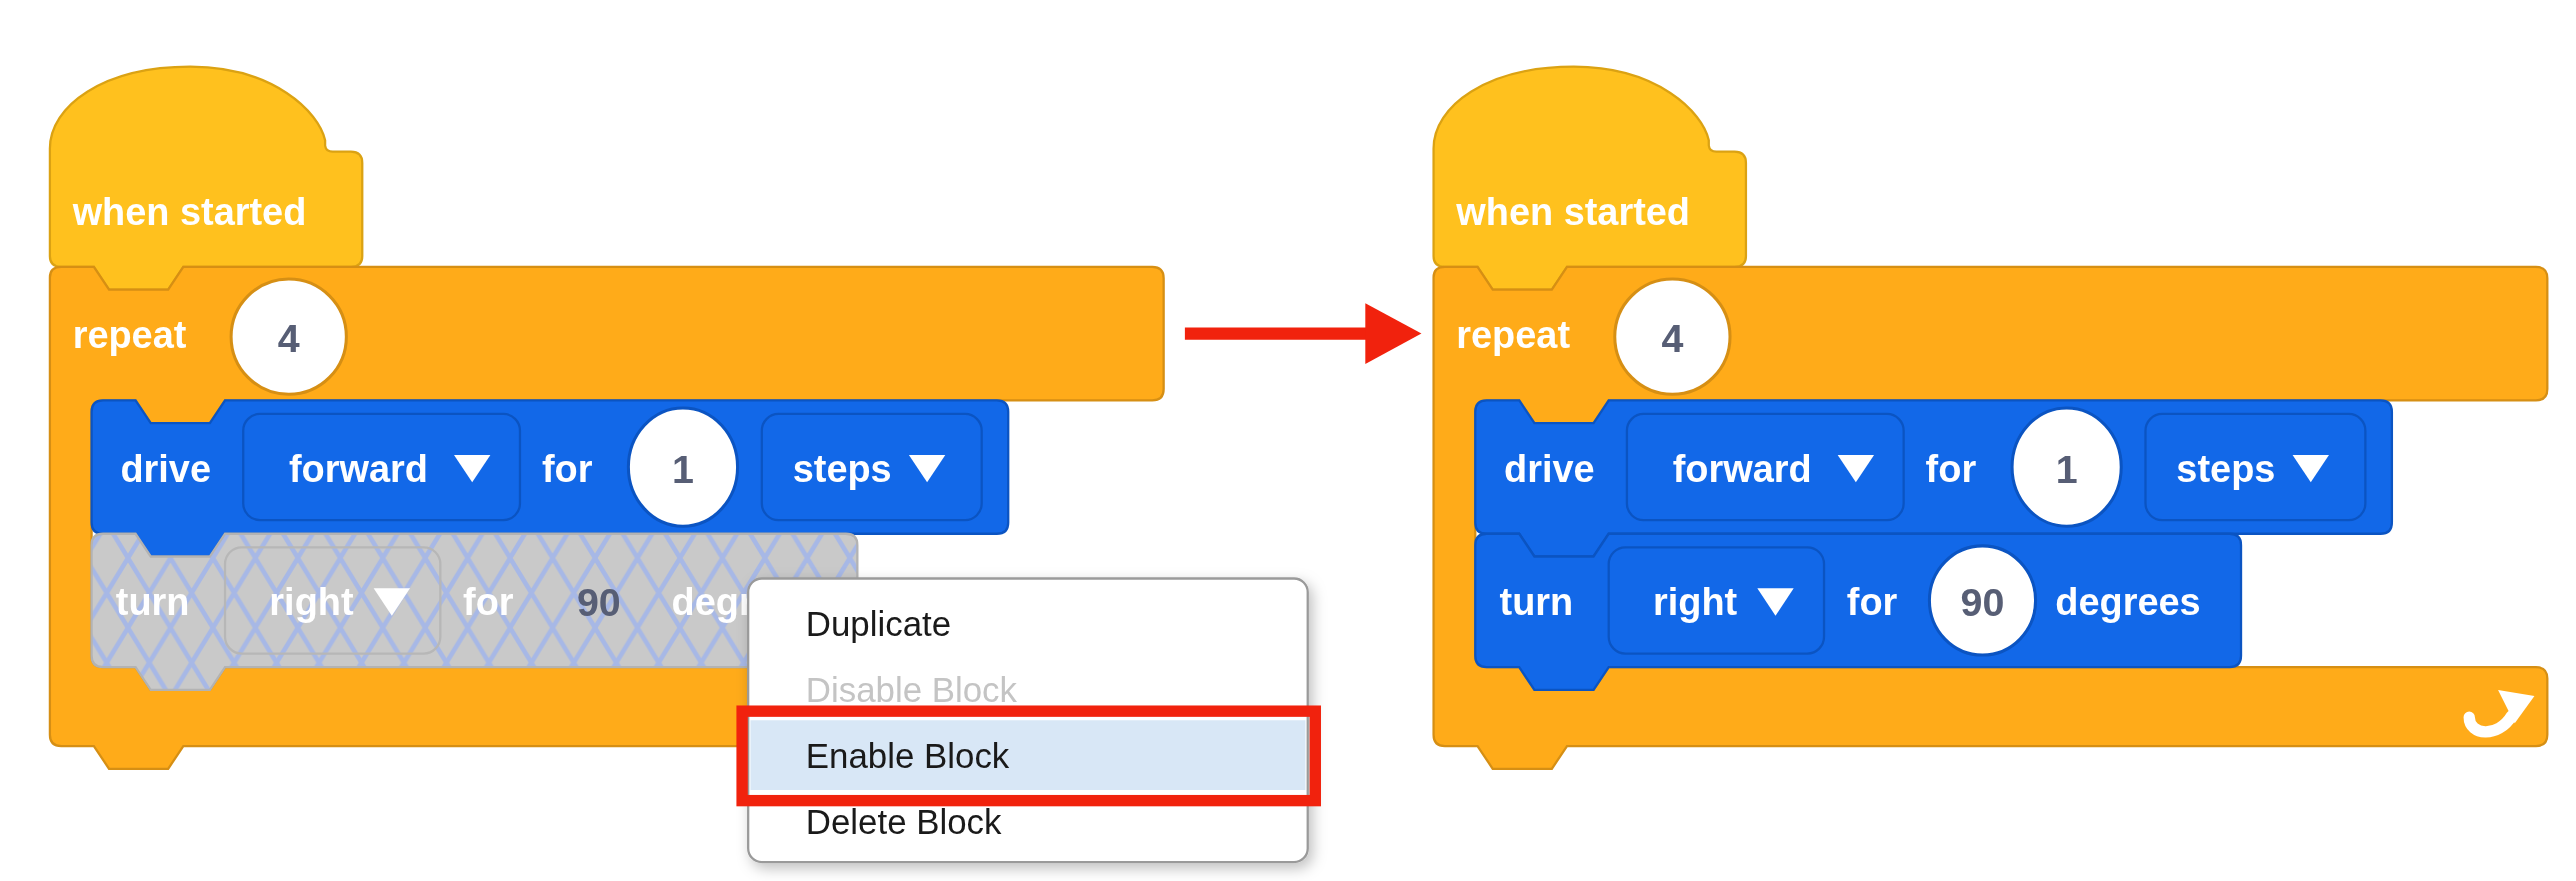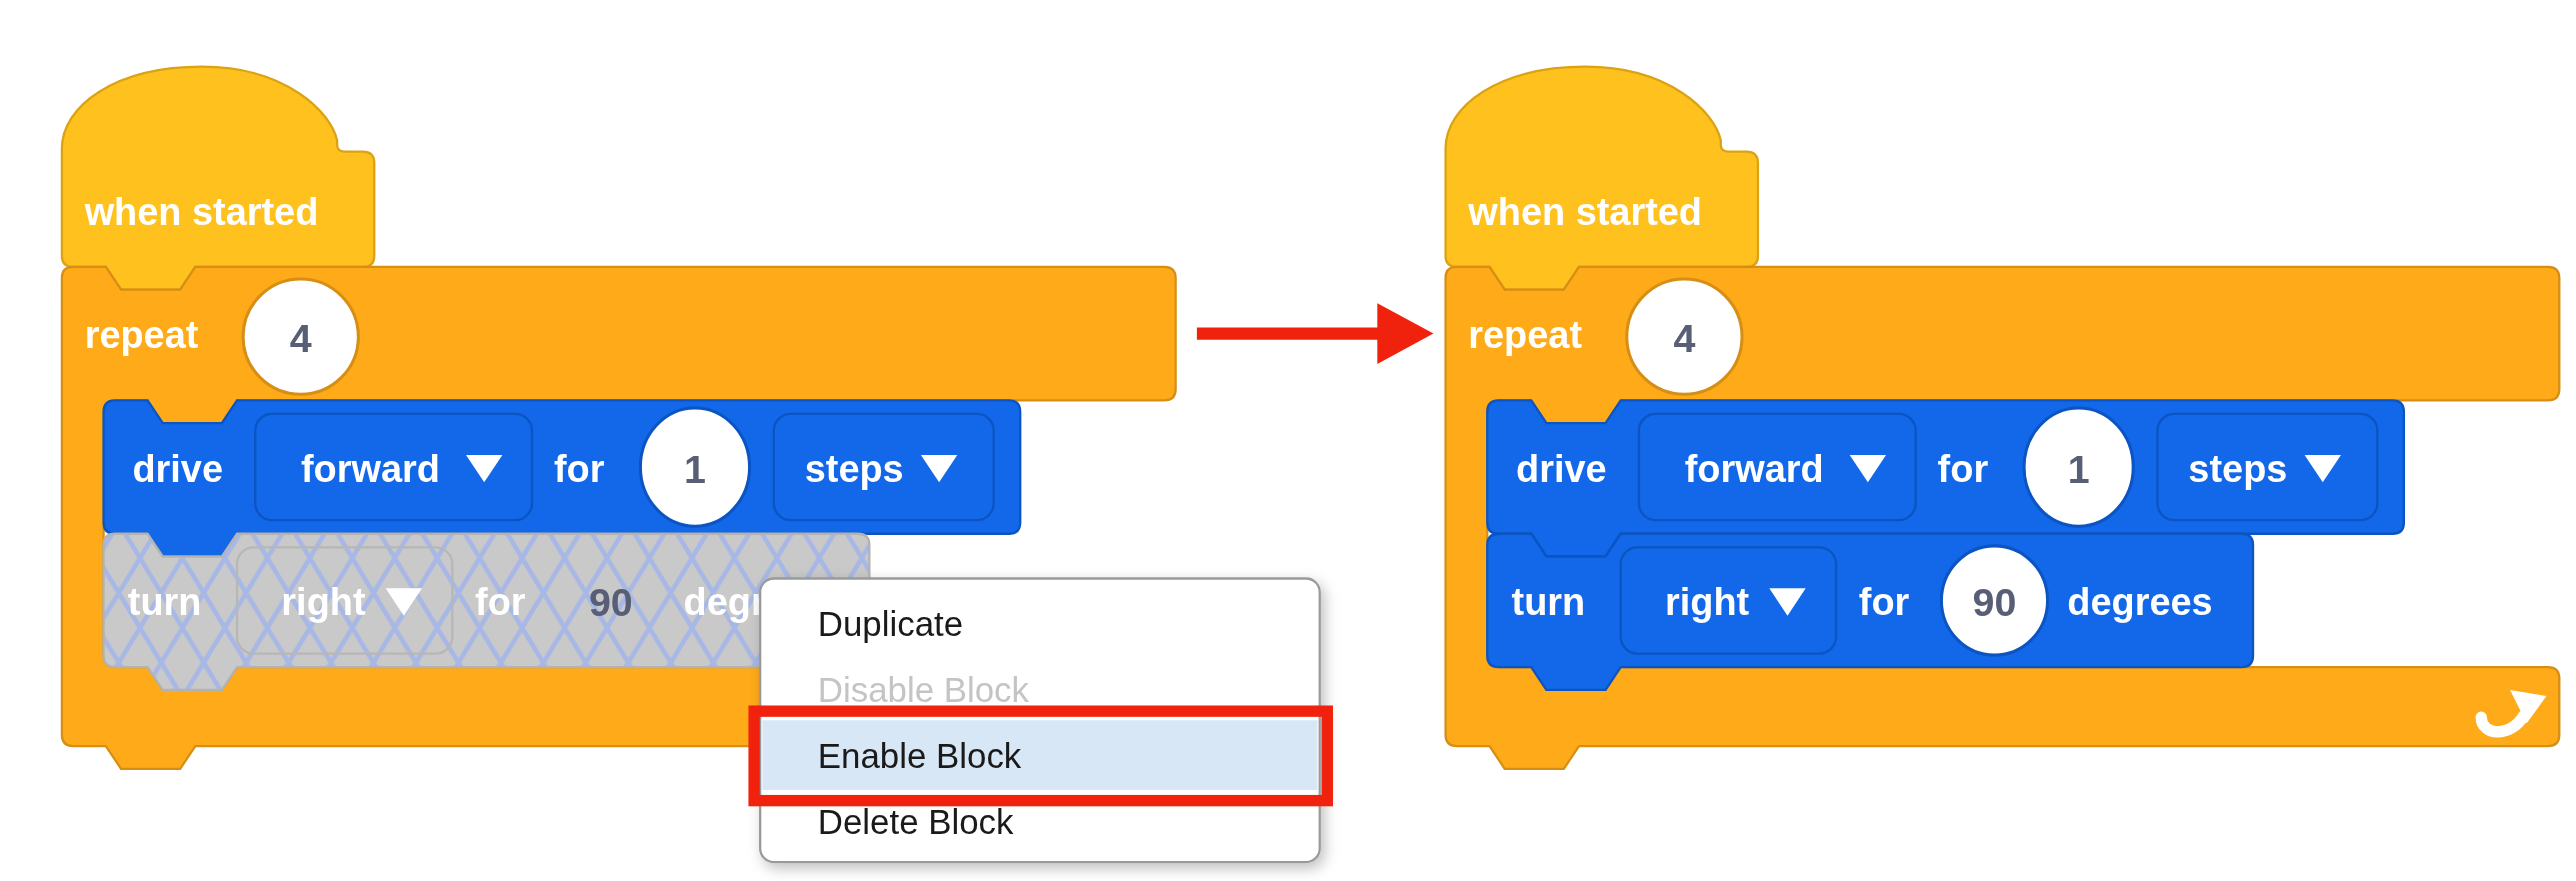--- a/index.html
+++ b/index.html
@@ -2,21 +2,20 @@
 <html style="font-size:12px"><head>
 <meta charset="utf-8">
 <style>
   html, body { margin: 0; padding: 0; background: #ffffff; }
   .canvas-wrap {
     position: relative;
     width: 2416px;
     height: 881px;
     background: #ffffff;
     font-family: "Liberation Sans", sans-serif;
-    padding-left: 12px;
   }
   svg { display: block; }
   text {
     font-family: "Liberation Sans", sans-serif;
     dominant-baseline: central;
   }
   .blk-label  { font-size: 50px; font-weight: 700; fill: #ffffff; }
   .val-label  { font-size: 52px; font-weight: 700; fill: #575E75; }
   .menu-label { font-size: 46px; font-weight: 400; fill: #1A1A1A; }
   .menu-label.is-disabled { fill: #C4C4C4; }

